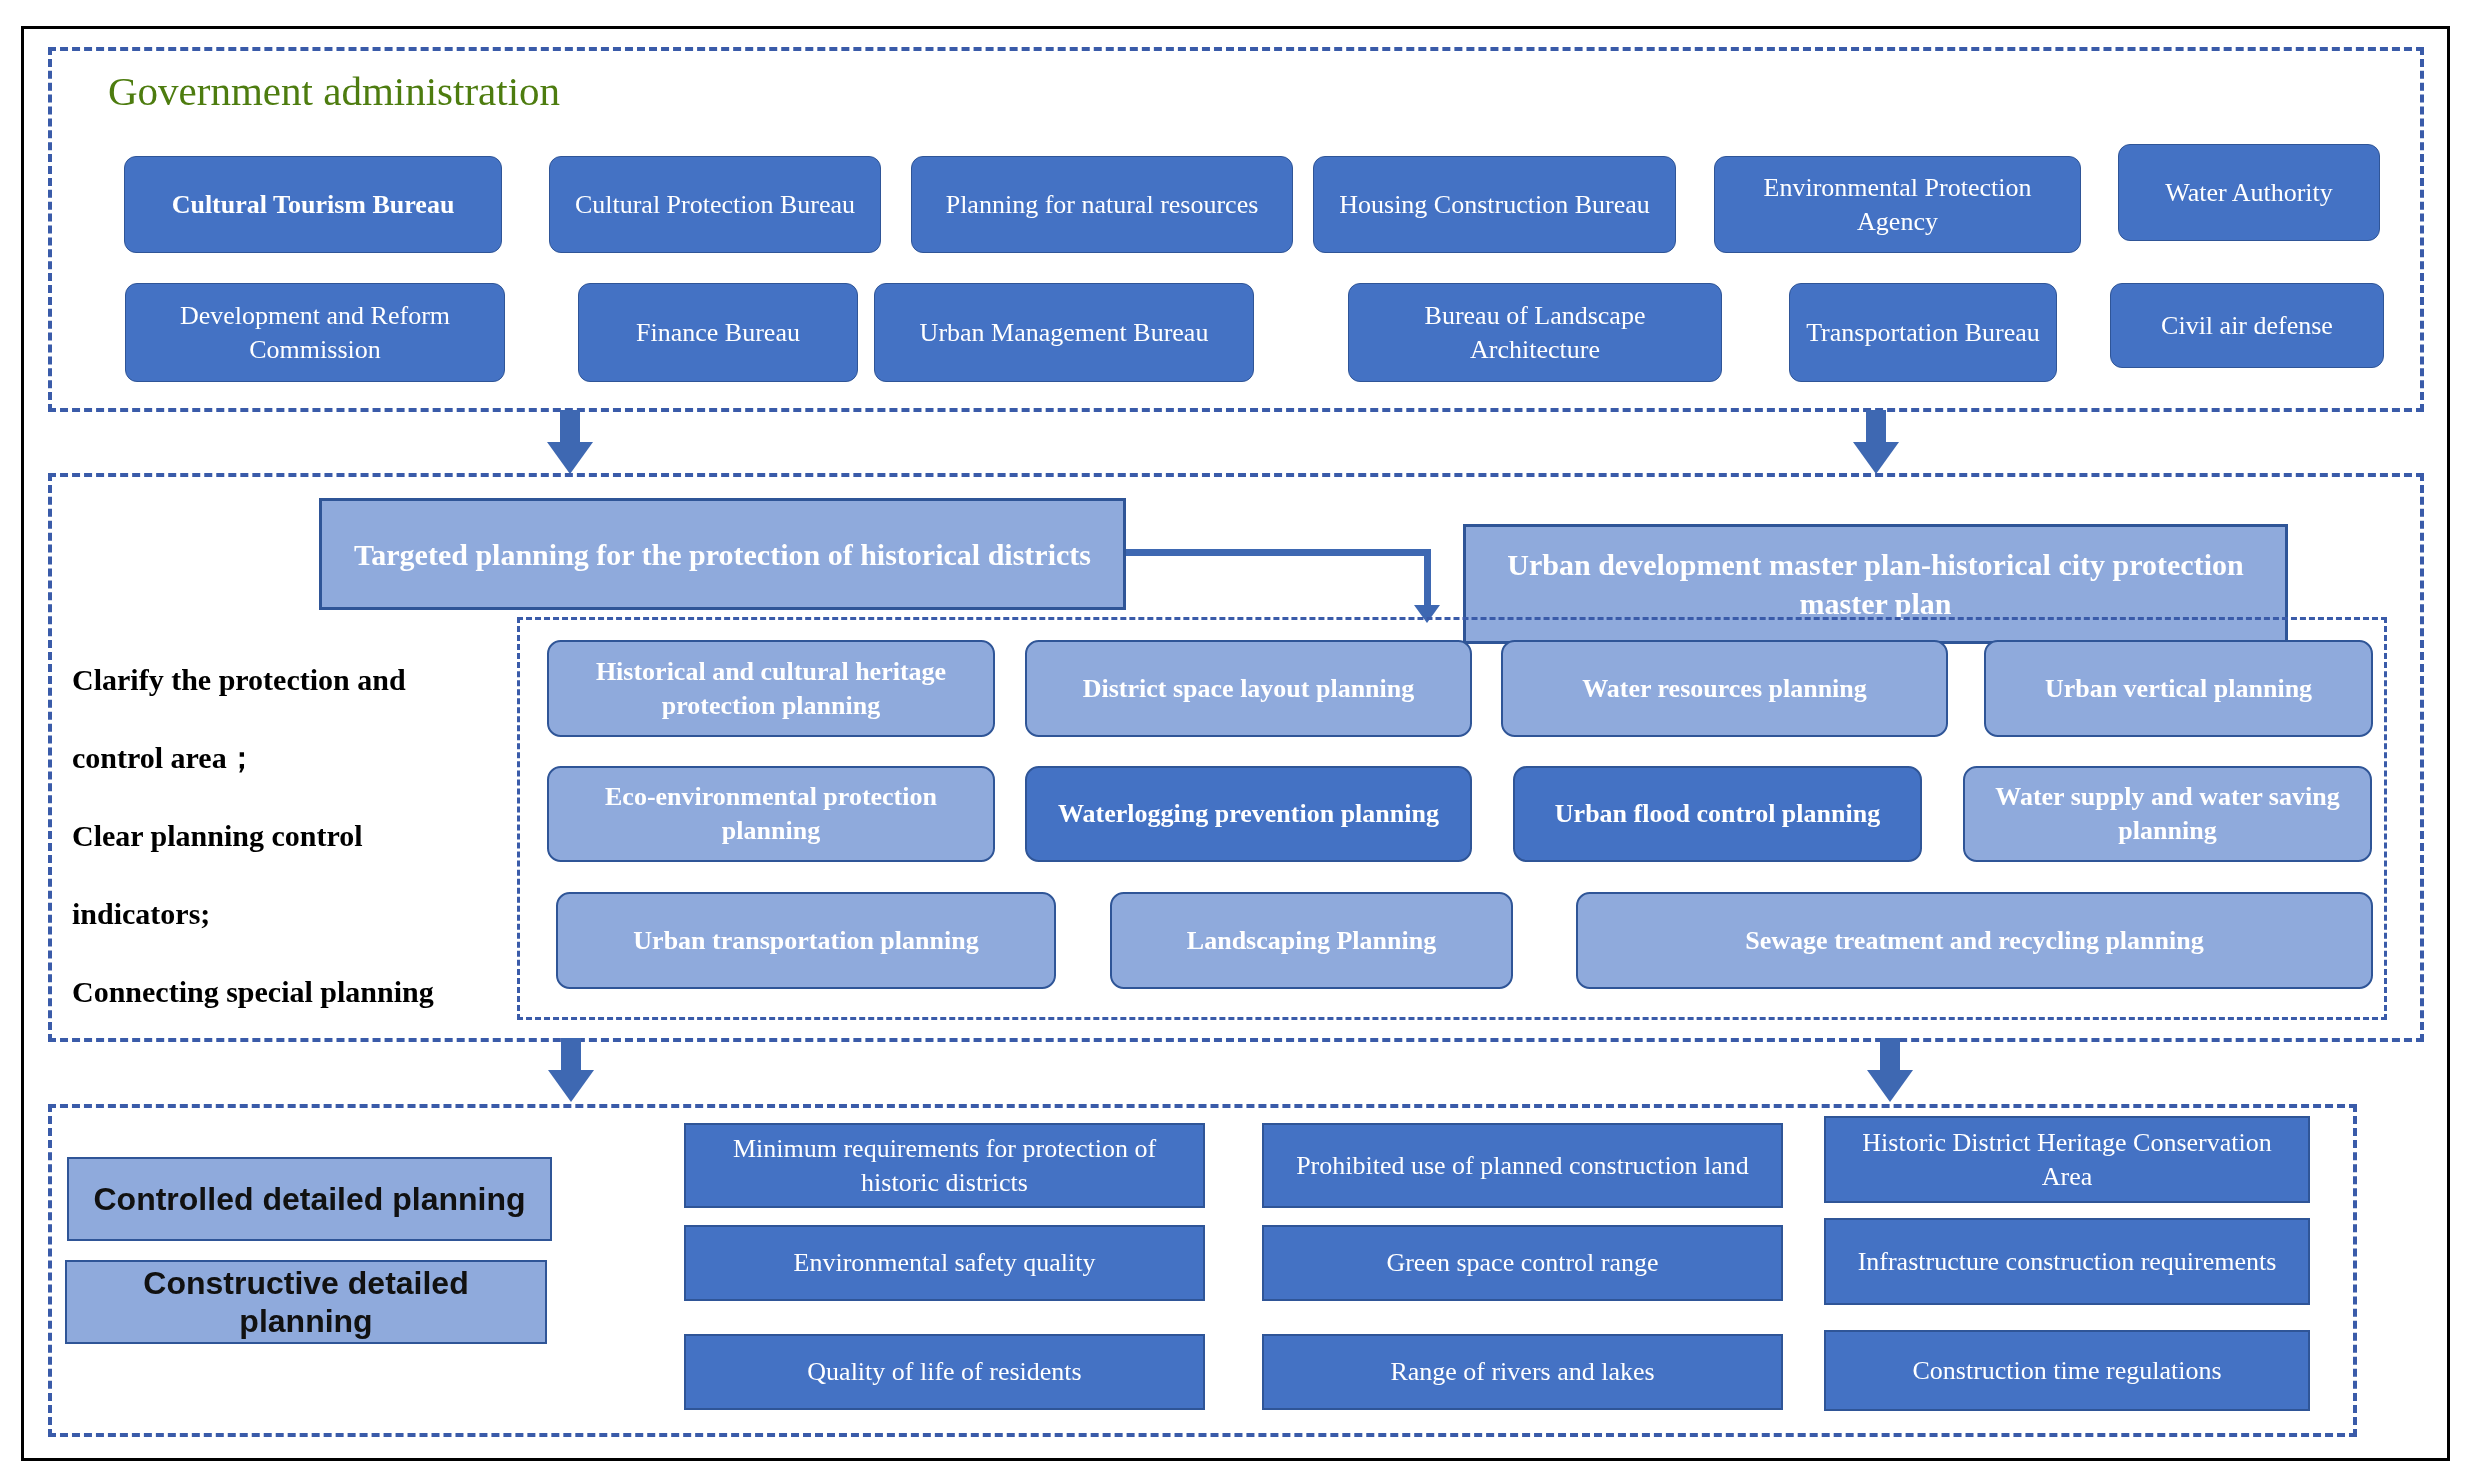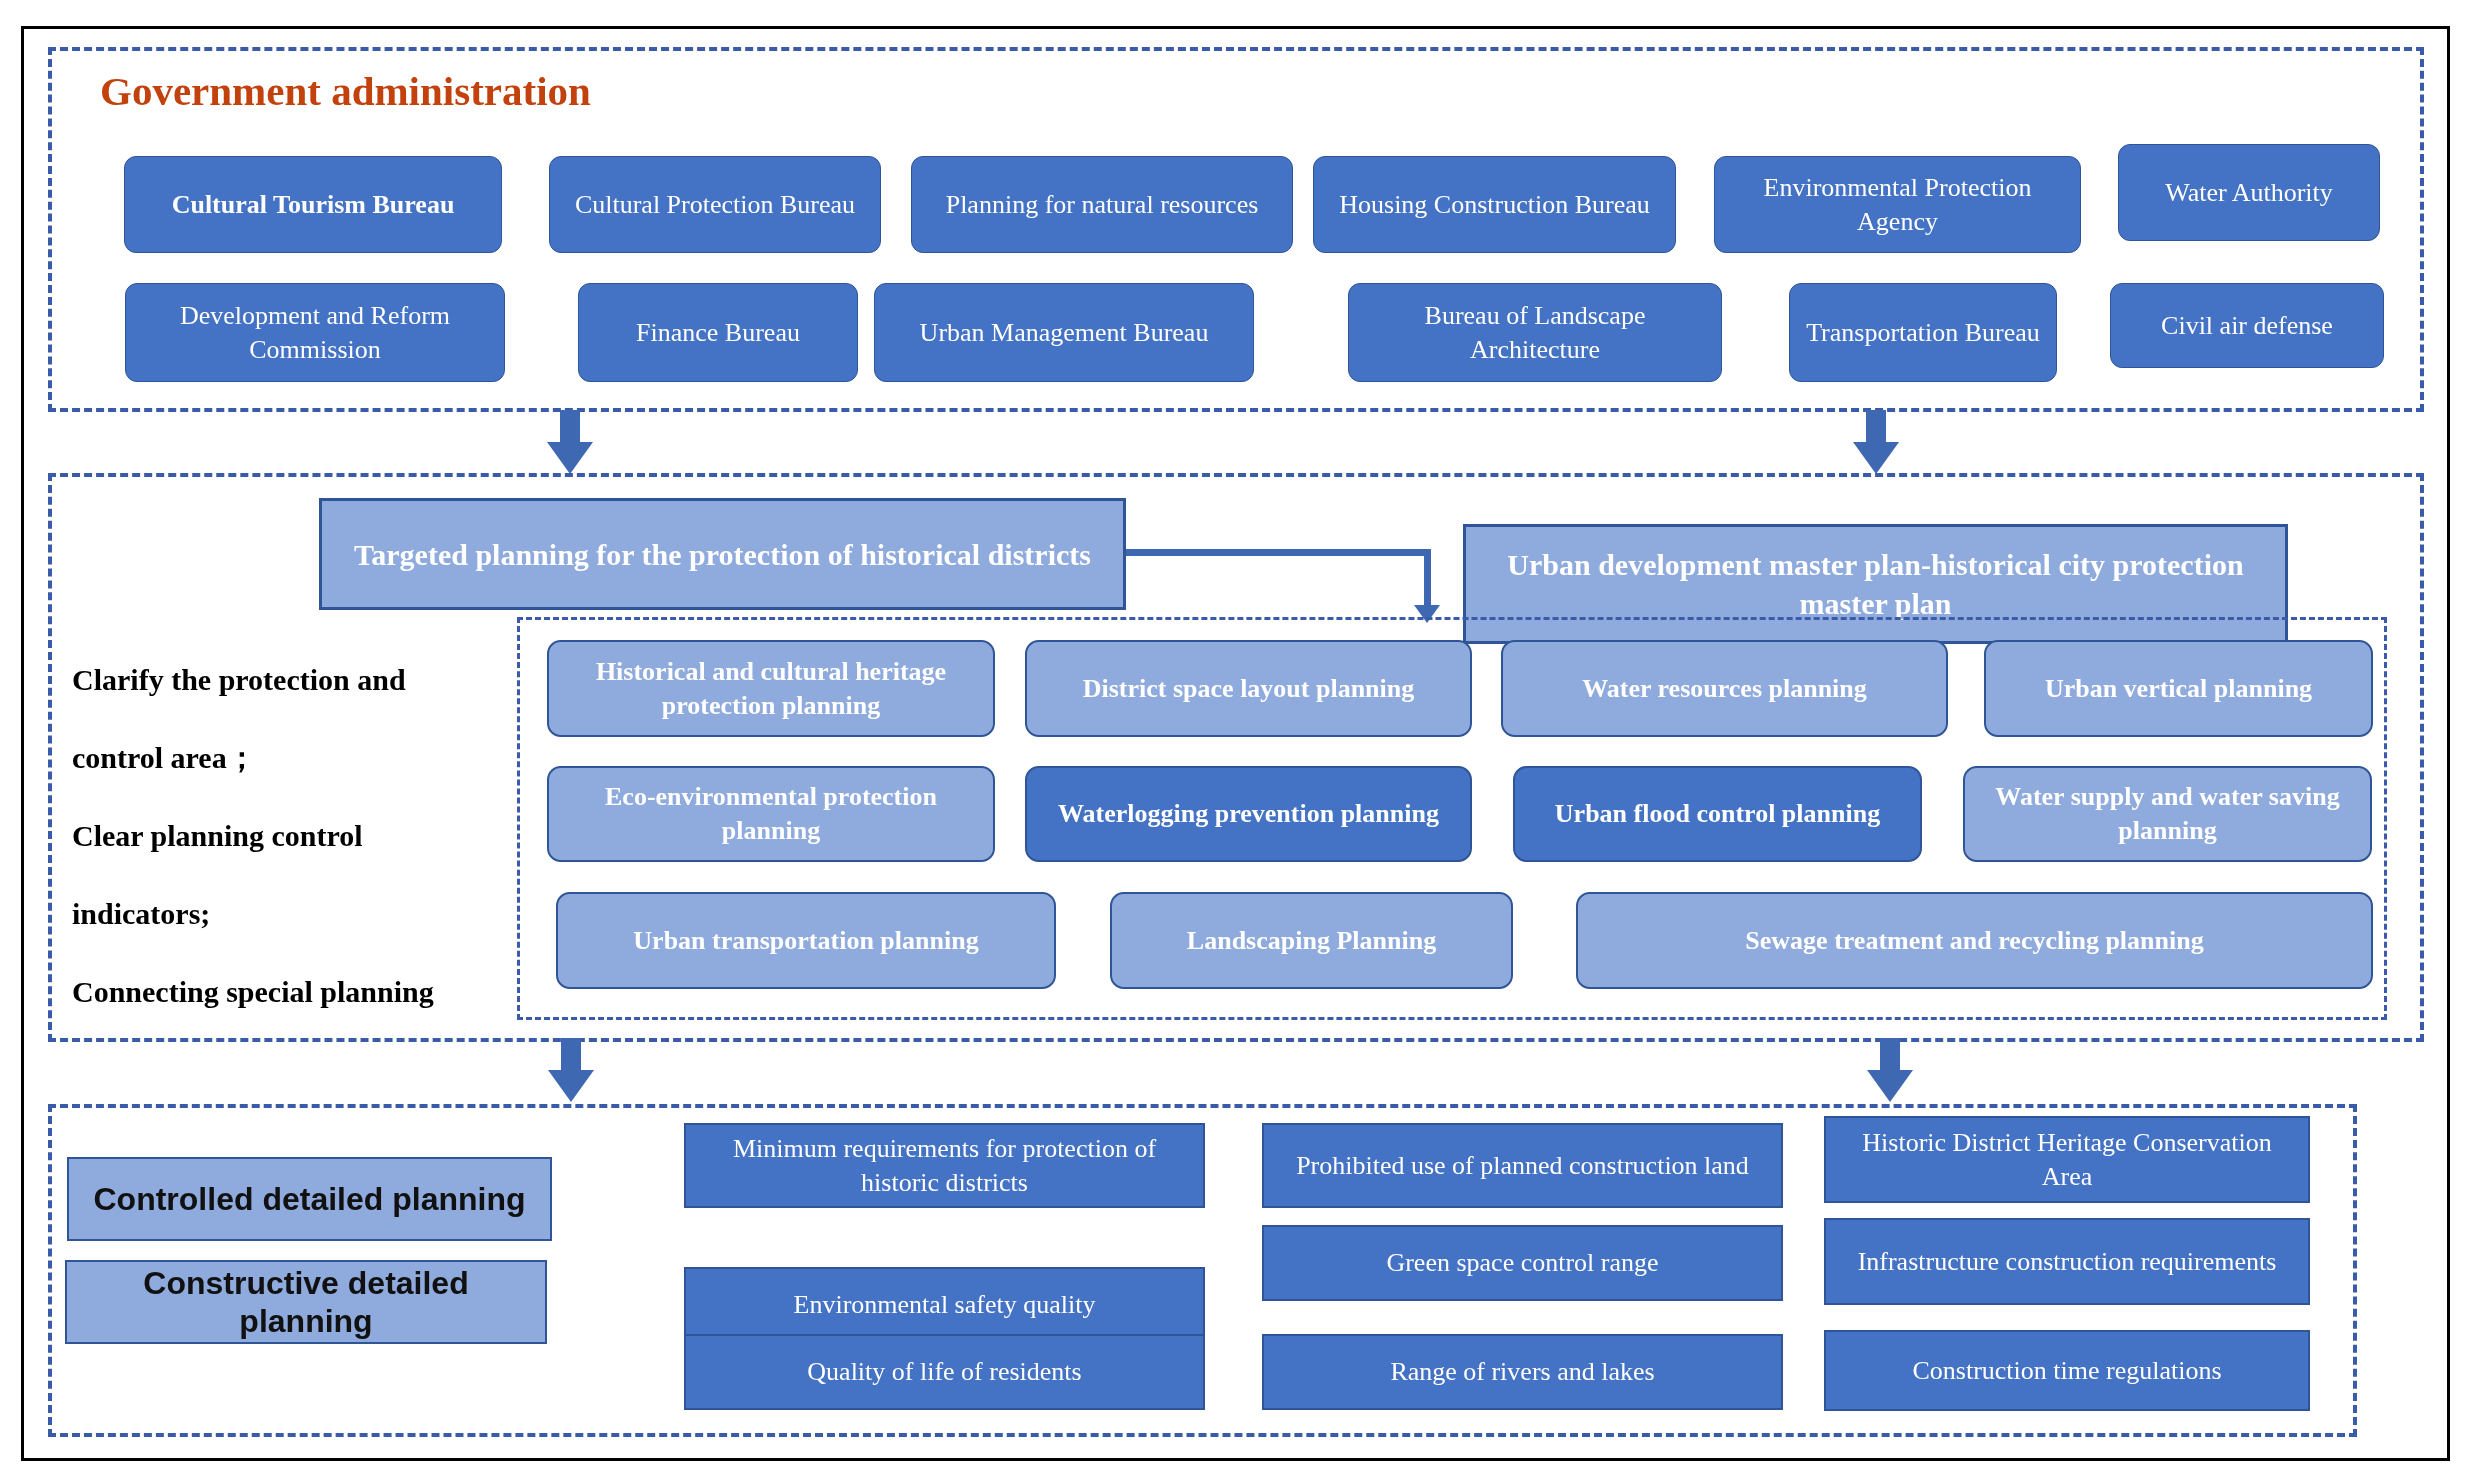--- a/index.html
+++ b/index.html
@@ -2,21 +2,21 @@
 <html style="--medium-blue: #4472C4; --light-blue: #8FAADC; --border-dark: #2F5597; --dash-blue: #3A5BA9; --arrow-blue: #3E68B2; --frame-black: #000000;font-size:12px"><head>
 <meta charset="utf-8">
 <style>
   html,body{margin:0;padding:0;background:#fff;}
   .canvas{position:relative;width:2475px;height:1483px;background:#fff;
           font-family:"Liberation Serif",serif;overflow:hidden;}
   .frame{position:absolute;left:21px;top:26px;width:2423px;height:1429px;
          border:3px solid #000;}
   .dashed{position:absolute;border:4.6px dashed var(--dash-blue,#3A5BA9);}
   .dashed-thin{position:absolute;border:3px dashed var(--dash-blue,#3A5BA9);}
-  .title{position:absolute;font-weight:bold;font-size:41px;color:#c2410c;}
+  .title{position:absolute;font-weight:normal;font-size:41px;color:#4d7c0f;margin-left:8px;}
   .bx{position:absolute;display:flex;align-items:center;justify-content:center;
       text-align:center;color:#fff;font-size:26px;line-height:1.3;padding:3px 10.6px;
       box-sizing:border-box;}
   .box-md{background:var(--medium-blue,#4472C4);border:1.5px solid var(--border-dark,#2F5597);
           border-radius:12px;}
   .box-lt{background:var(--light-blue,#8FAADC);border:2.3px solid var(--border-dark,#2F5597);
           border-radius:13.7px;font-weight:bold;}
   .box-md-grid{background:var(--medium-blue,#4472C4);border:2.3px solid var(--border-dark,#2F5597);
           border-radius:13.7px;font-weight:bold;}
   .hdr{background:var(--light-blue,#8FAADC);border:3px solid var(--border-dark,#2F5597);
@@ -113,21 +113,21 @@
     <div class="shaft" style="height:32px;"></div>
       <div class="head"></div>
   </div>
 
   <div class="dashed" style="left:48px;top:1104px;width:2301px;height:325px;"></div>
 
   <div class="bx ltblk" style="left:67px;top:1157px;width:485px;height:84px;">Controlled detailed planning</div>
   <div class="bx ltblk" style="left:65px;top:1260px;width:482px;height:84px;">Constructive detailed planning</div>
 
   <div class="bx sq" style="left:684px;top:1123px;width:521px;height:85px;">Minimum requirements for protection of historic districts</div>
-  <div class="bx sq" style="left:684px;top:1225px;width:521px;height:76px;margin-top:42px;">Environmental safety quality</div>
+  <div class="bx sq" style="left:684px;top:1225px;width:521px;height:76px;">Environmental safety quality</div>
   <div class="bx sq" style="left:684px;top:1334px;width:521px;height:76px;">Quality of life of residents</div>
 
   <div class="bx sq" style="left:1262px;top:1123px;width:521px;height:85px;">Prohibited use of planned construction land</div>
   <div class="bx sq" style="left:1262px;top:1225px;width:521px;height:76px;">Green space control range</div>
   <div class="bx sq" style="left:1262px;top:1334px;width:521px;height:76px;">Range of rivers and lakes</div>
 
   <div class="bx sq" style="left:1824px;top:1116px;width:486px;height:87px;">Historic District Heritage Conservation Area</div>
   <div class="bx sq" style="left:1824px;top:1218px;width:486px;height:87px;">Infrastructure construction requirements</div>
   <div class="bx sq" style="left:1824px;top:1330px;width:486px;height:81px;">Construction time regulations</div>
 </div>

